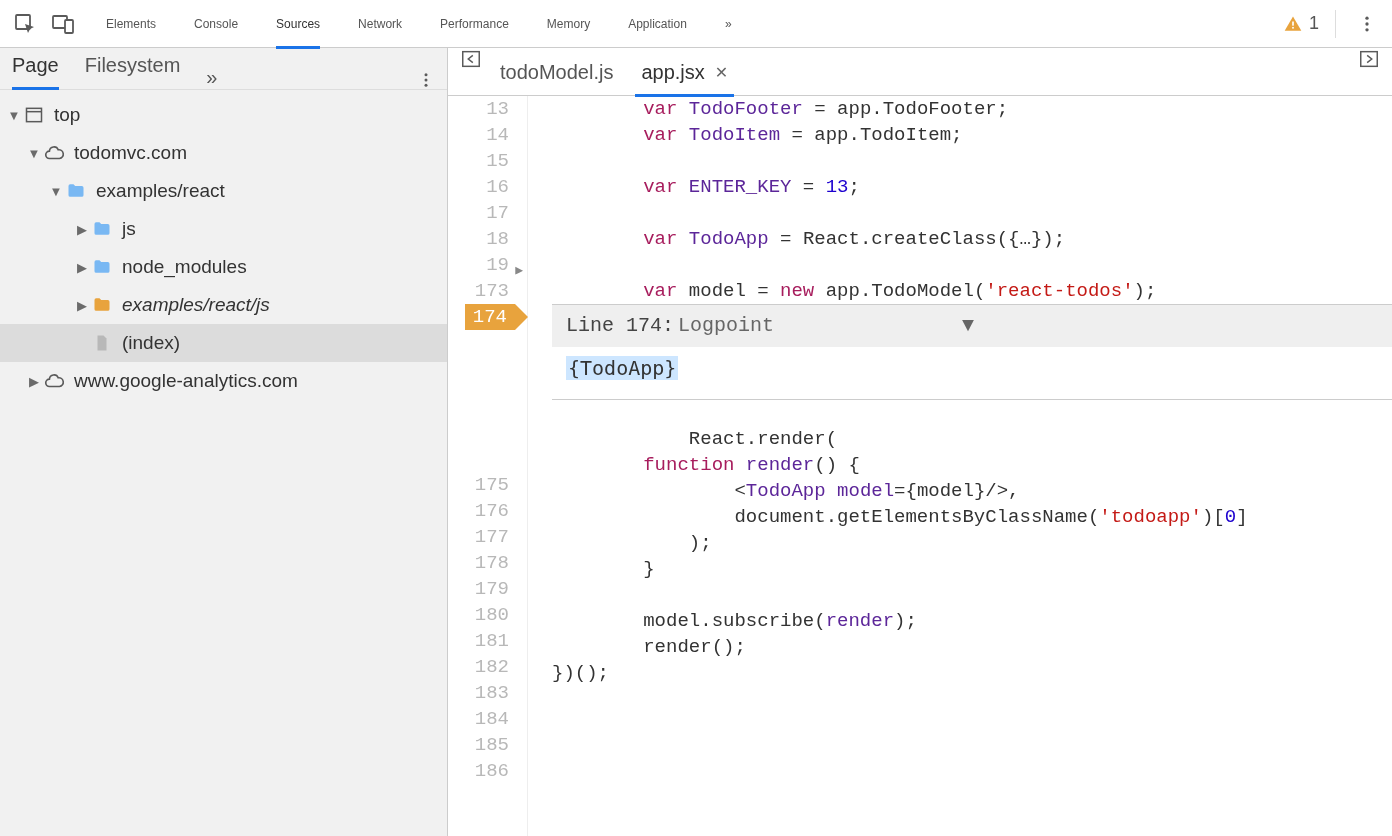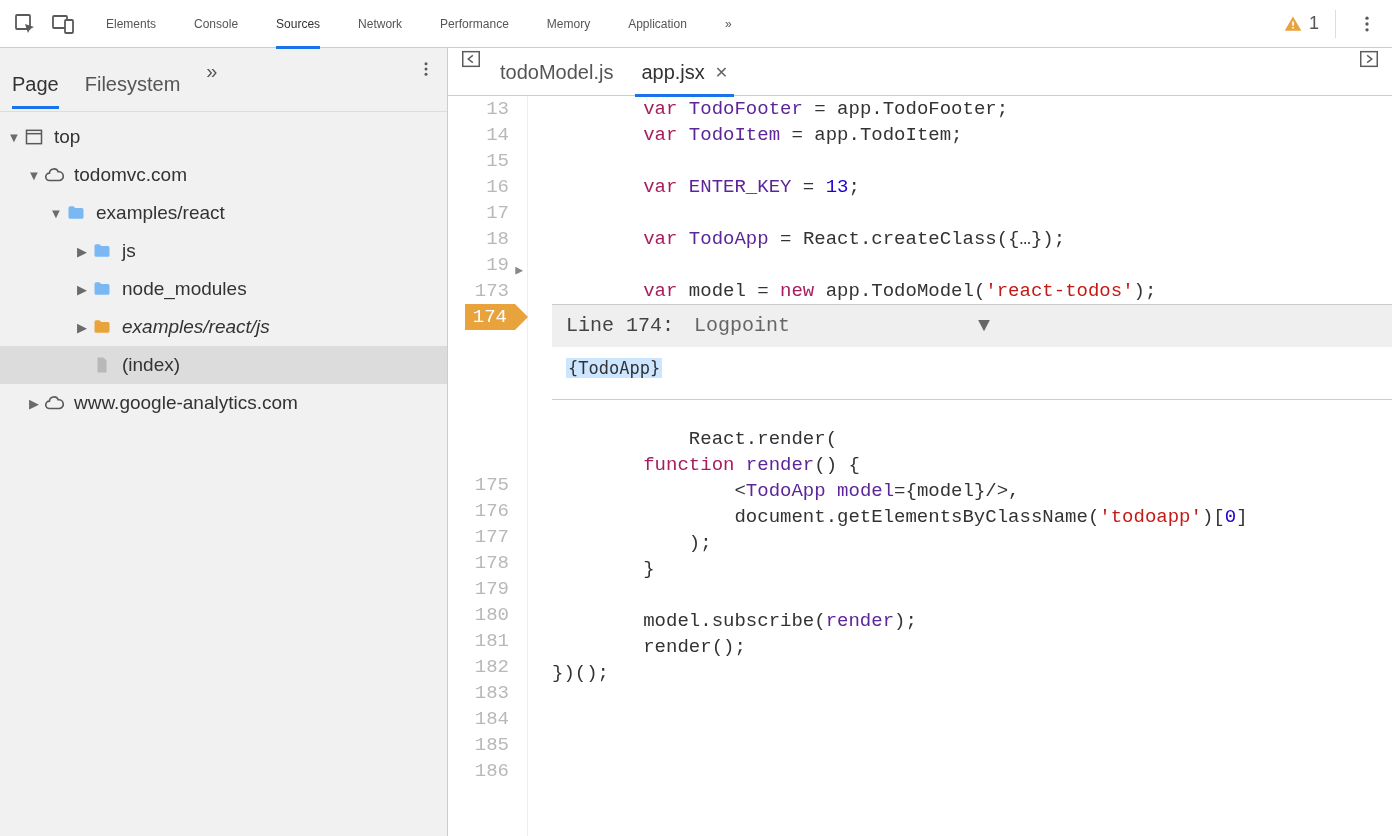--- a/index.html
+++ b/index.html
@@ -16,21 +16,21 @@
 .devtools-tabs .warn { display:flex; align-items:center; gap:6px; color:#555; font-size:18px; }
 .devtools-tabs .triangle-warn { color:#e8a33d; }
 .tab-sep { width:1px; height:28px; background:#ddd; margin: 0 8px; }
 
 
 .main { display:flex; height: calc(836px - 48px); }
 .left-pane { width: 448px; border-right: 1px solid #ccc; background: #f1f1f1; display:flex; flex-direction:column; }
 .right-pane { flex: 1; display:flex; flex-direction:column; background:#fff; }
 
 
-.page-tabs { display:flex; align-items:flex-start; height: 64px; background:#f1f1f1; border-bottom: 1px solid #ddd; padding: 12px 12px; gap: 26px; font-size: 20px; color:#555; }
+.page-tabs { display:flex; align-items:flex-end; height: 42px; background:#f1f1f1; border-bottom: 1px solid #ddd; padding: 0 12px; gap: 26px; font-size: 20px; color:#555; }
 .page-tabs .ptab { height:48px; display:flex; align-items:center; cursor:pointer; position:relative; }
 .page-tabs .ptab.active { color:#333; }
 .page-tabs .ptab.active::after { content:""; position:absolute; left:0; right:0; bottom:-1px; height:3px; background:#1a73e8; }
 .page-tabs .psp { flex:1; }
 
 
 .tree { padding-top: 6px; font-size: 19px; color:#333; }
 .tree-row { display:flex; align-items:center; height: 38px; padding-left: 4px; cursor:pointer; white-space:nowrap; }
 .tree-row.selected { background:#dcdcdc; }
 .tree-row .tw { width:16px; text-align:center; color:#6b6b6b; font-size:13px; }
@@ -60,23 +60,23 @@
 .code { flex:1; padding-left: 24px; background:#fff;}
 .code .cline { height:26px; white-space:pre; }
 .tok-kw { color:#a71d5d; }
 .tok-str { color:#c41a16; }
 .tok-num { color:#1c00cf; }
 .tok-type { color:#5c2699; }
 .tok-fn { color:#5c2699; }
 
 
 .logpoint-block { border-top:1px solid #ccc; border-bottom:1px solid #ccc;}
-.logpoint-header { background:#efefef; display:flex; align-items:center; height:42px; padding-left:14px; font-size:20px; color:#444; gap:16px;}
+.logpoint-header { background:#efefef; display:flex; align-items:center; height:42px; padding-left:14px; font-size:20px; color:#444; }
 .logpoint-header .lp-type { color:#666; padding-left:4px; width: 300px; display:flex; align-items:center; justify-content:space-between;}
-.logpoint-input { padding: 8px 14px 18px 14px; font-family: Menlo, Consolas, monospace; font-size:17px;}
+.logpoint-input { padding: 8px 14px 18px 14px; font-family: Menlo, Consolas, monospace; font-size:20px;}
 .logpoint-input .hl { background:#cde6ff; padding:0 2px;}
 
 svg { display:block; }
 </style>
 </head>
 <body>
 
 <div class="devtools-tabs">
   <div class="icon-btn">
     <svg width="24" height="24" viewBox="0 0 24 24" fill="none" stroke="#5a5a5a" stroke-width="1.8">

